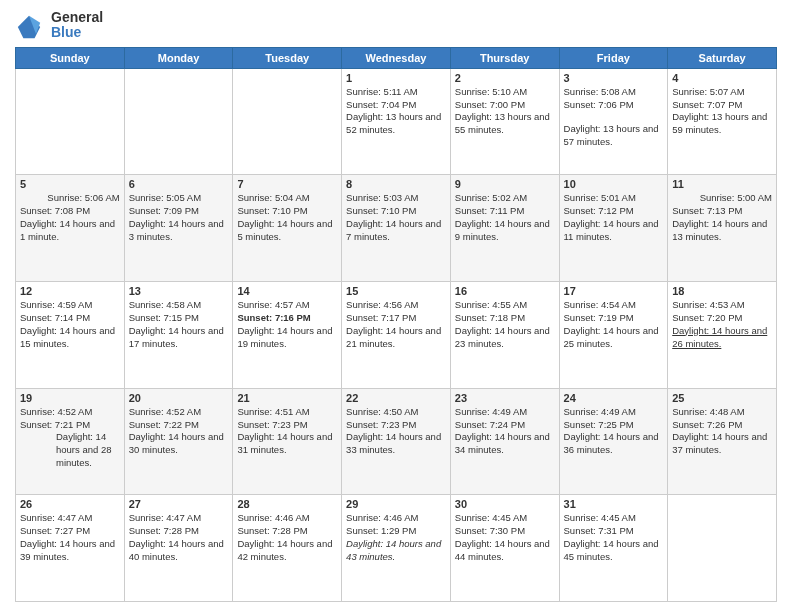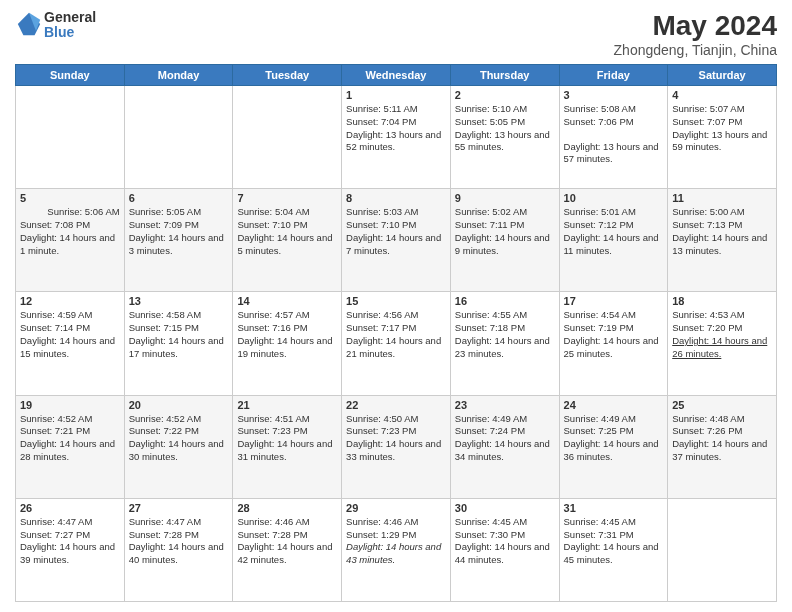--- a/index.html
+++ b/index.html
@@ -18,22 +18,22 @@
       flex-direction: column;
     }
     .header {
       display: flex;
       justify-content: space-between;
       align-items: flex-start;
       margin-bottom: 6px;
     }
     .logo {
       display: flex;
-      align-items: flex-start;
-      gap: 1px;
+      align-items: flex-end;
+      gap: 8px;
     }
     .logo-text {
       display: flex;
       flex-direction: column;
       line-height: 1.1;
     }
     .logo-general {
       font-size: 14px;
       font-weight: bold;
       color: #333;
@@ -104,24 +104,20 @@
     <div class="logo">
       <svg class="logo-icon" viewBox="0 0 40 40" xmlns="http://www.w3.org/2000/svg">
         <polygon points="20,4 36,20 28,36 12,36 4,20" fill="#3a7abf"></polygon>
         <polygon points="20,4 36,14 30,30" fill="#5ba3e0"></polygon>
       </svg>
       <div class="logo-text">
         <span class="logo-general">General</span>
         <span class="logo-blue">Blue</span>
       </div>
     </div>
-    <div class="title-block">
-      <div class="main-title">May 2024</div>
-      <div class="subtitle">Zhongdeng, Tianjin, China</div>
-    </div>
   </div>
 
   <table class="calendar">
     <thead>
       <tr>
       <th>Sunday</th>
           <th>Monday</th>
           <th>Tuesday</th>
           <th>Wednesday</th>
           <th>Thursday</th>
@@ -136,21 +132,21 @@
           <td class="empty-cell"></td>
           <td>
             <span class="day-number">1</span>
             <span style="display: block; line-height: 1.35;">Sunrise: 5:11 AM</span>
             <span style="display: block; line-height: 1.35;">Sunset: 7:04 PM</span>
             <span style="display: block; line-height: 1.35;">Daylight: 13 hours and 52 minutes.</span>
           </td>
           <td>
             <span class="day-number">2</span>
             <span style="display: block; line-height: 1.35;">Sunrise: 5:10 AM</span>
-            <span style="display: block; line-height: 1.35;">Sunset: 5:05 PM</span>
+            <span style="display: block; line-height: 1.35;">Sunset: 7:00 PM</span>
             <span style="display: block; line-height: 1.35;">Daylight: 13 hours and 55 minutes.</span>
           </td>
           <td>
             <span class="day-number">3</span>
             <span style="display: block; line-height: 1.35;">Sunrise: 5:08 AM</span>
             <span style="display: block; line-height: 1.35;">Sunset: 7:06 PM</span>
             <span style="display: block; line-height: 1.35; margin-top: 12px;">Daylight: 13 hours and 57 minutes.</span>
           </td>
           <td>
             <span class="day-number">4</span>
@@ -191,42 +187,42 @@
             <span style="display: block; line-height: 1.35;">Daylight: 14 hours and 9 minutes.</span>
           </td>
           <td>
             <span class="day-number">10</span>
             <span style="display: block; line-height: 1.35;">Sunrise: 5:01 AM</span>
             <span style="display: block; line-height: 1.35;">Sunset: 7:12 PM</span>
             <span style="display: block; line-height: 1.35;">Daylight: 14 hours and 11 minutes.</span>
           </td>
           <td>
             <span class="day-number">11</span>
-            <span style="display: block; line-height: 1.35;">Sunrise: 5:00 AM</span>
+            <span style="display: block; line-height: 1.35; text-align: right;">Sunrise: 5:00 AM</span>
             <span style="display: block; line-height: 1.35;">Sunset: 7:13 PM</span>
             <span style="display: block; line-height: 1.35;">Daylight: 14 hours and 13 minutes.</span>
           </td>
         </tr>
         <tr>
           <td>
             <span class="day-number">12</span>
             <span style="display: block; line-height: 1.35;">Sunrise: 4:59 AM</span>
             <span style="display: block; line-height: 1.35;">Sunset: 7:14 PM</span>
             <span style="display: block; line-height: 1.35;">Daylight: 14 hours and 15 minutes.</span>
           </td>
           <td>
             <span class="day-number">13</span>
             <span style="display: block; line-height: 1.35;">Sunrise: 4:58 AM</span>
             <span style="display: block; line-height: 1.35;">Sunset: 7:15 PM</span>
             <span style="display: block; line-height: 1.35;">Daylight: 14 hours and 17 minutes.</span>
           </td>
           <td>
             <span class="day-number">14</span>
             <span style="display: block; line-height: 1.35;">Sunrise: 4:57 AM</span>
-            <span style="display: block; line-height: 1.35;">Sunset: 7:16 PM</span>
+            <span style="display: block; line-height: 1.35; font-weight: bold;">Sunset: 7:16 PM</span>
             <span style="display: block; line-height: 1.35;">Daylight: 14 hours and 19 minutes.</span>
           </td>
           <td>
             <span class="day-number">15</span>
             <span style="display: block; line-height: 1.35;">Sunrise: 4:56 AM</span>
             <span style="display: block; line-height: 1.35;">Sunset: 7:17 PM</span>
             <span style="display: block; line-height: 1.35;">Daylight: 14 hours and 21 minutes.</span>
           </td>
           <td>
             <span class="day-number">16</span>
@@ -245,21 +241,21 @@
             <span style="display: block; line-height: 1.35;">Sunrise: 4:53 AM</span>
             <span style="display: block; line-height: 1.35;">Sunset: 7:20 PM</span>
             <span style="display: block; line-height: 1.35; text-decoration: underline;">Daylight: 14 hours and 26 minutes.</span>
           </td>
         </tr>
         <tr>
           <td>
             <span class="day-number">19</span>
             <span style="display: block; line-height: 1.35;">Sunrise: 4:52 AM</span>
             <span style="display: block; line-height: 1.35;">Sunset: 7:21 PM</span>
-            <span style="display: block; line-height: 1.35;">Daylight: 14 hours and 28 minutes.</span>
+            <span style="display: block; line-height: 1.35; margin-left: 36px;">Daylight: 14 hours and 28 minutes.</span>
           </td>
           <td>
             <span class="day-number">20</span>
             <span style="display: block; line-height: 1.35;">Sunrise: 4:52 AM</span>
             <span style="display: block; line-height: 1.35;">Sunset: 7:22 PM</span>
             <span style="display: block; line-height: 1.35;">Daylight: 14 hours and 30 minutes.</span>
           </td>
           <td>
             <span class="day-number">21</span>
             <span style="display: block; line-height: 1.35;">Sunrise: 4:51 AM</span>

